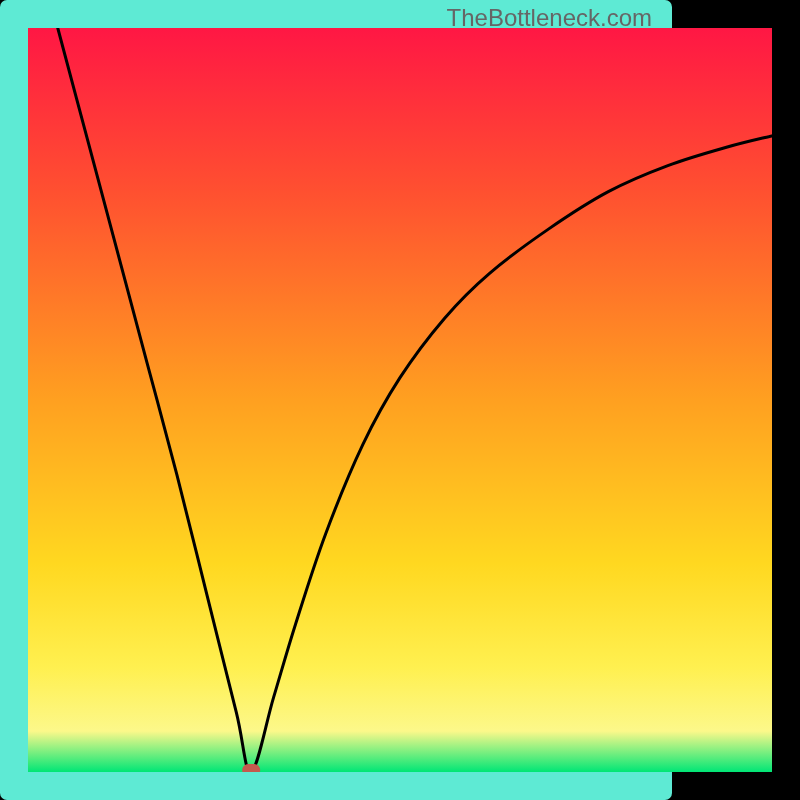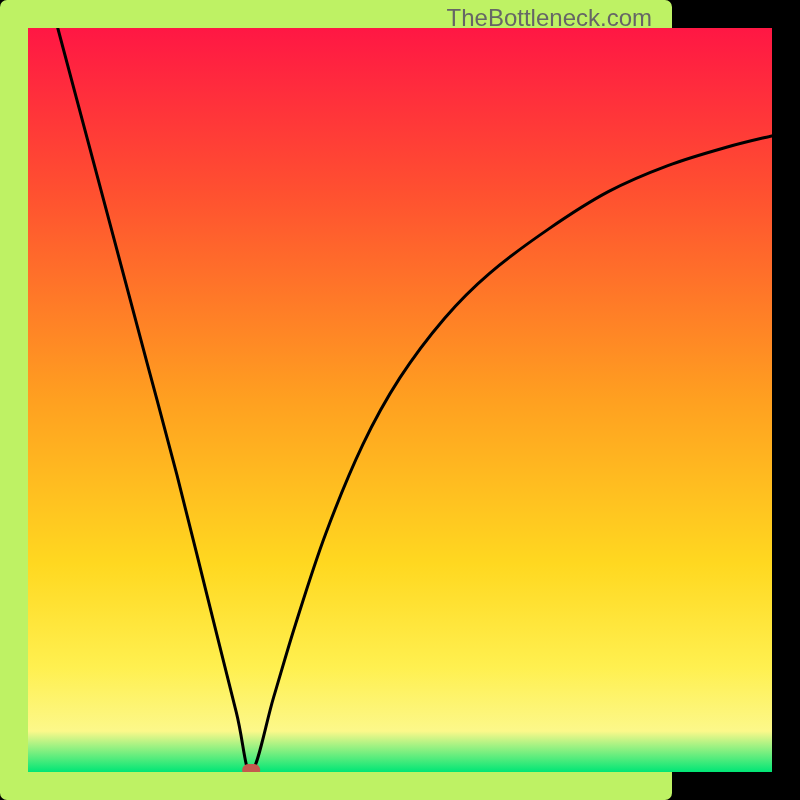--- a/index.html
+++ b/index.html
@@ -10,21 +10,21 @@
     background: #000;
     position: relative;
     font-family: Arial, Helvetica, sans-serif;
   }
   .frame {
     position: absolute;
     top: 0;
     left: 0;
     width: 672px;
     height: 800px;
-    background: #bef264;
+    background: #5eead4;
     border-radius: 7px;
   }
   .plot-area {
     position: absolute;
     top: 28px;
     left: 28px;
     width: 744px;
     height: 744px;
     overflow: hidden;
   }

